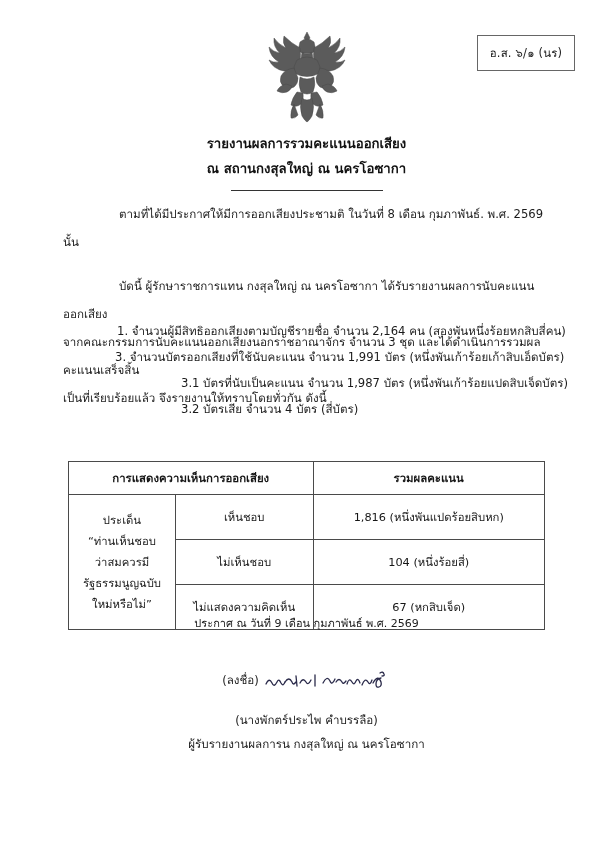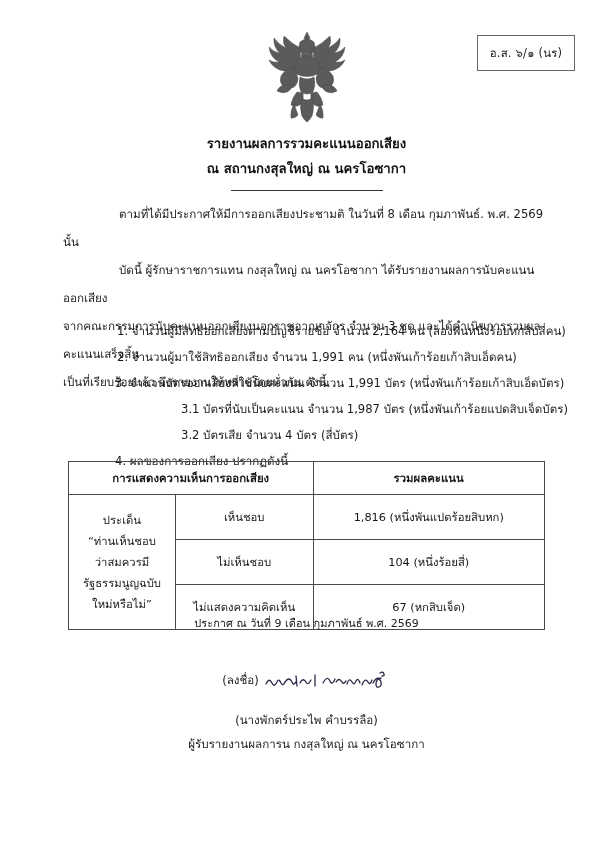--- a/index.html
+++ b/index.html
@@ -73,21 +73,21 @@
   .body-text {
     position: absolute;
     top: 200px;
     left: 63px;
     width: 492px;
     font-size: 11.6px;
     line-height: 28px;
     color: #1a1a1a;
   }
   .para-indent { text-indent: 56px; }
-  .para-indent2 { text-indent: 56px; }
+  .para-indent2 { text-indent: 56px; margin-top: 16px; }
 
   
   .list-block {
     position: absolute;
     top: 318px;
     left: 63px;
     width: 500px;
     font-size: 11.6px;
     line-height: 26px;
     color: #1a1a1a;
@@ -220,25 +220,23 @@
 
   <div class="body-text">
     <div class="para-indent">ตามที่ได้มีประกาศให้มีการออกเสียงประชามติ ในวันที่ 8 เดือน กุมภาพันธ์. พ.ศ. 2569  นั้น</div>
     <div class="para-indent2">บัดนี้ ผู้รักษาราชการแทน กงสุลใหญ่ ณ นครโอซากา ได้รับรายงานผลการนับคะแนนออกเสียง</div>
     <div>จากคณะกรรมการนับคะแนนออกเสียงนอกราชอาณาจักร จำนวน 3 ชุด และได้ดำเนินการรวมผลคะแนนเสร็จสิ้น</div>
     <div>เป็นที่เรียบร้อยแล้ว จึงรายงานให้ทราบโดยทั่วกัน ดังนี้</div>
   </div>
 
   <div class="list-block">
     <div class="li lvl1">1. จำนวนผู้มีสิทธิออกเสียงตามบัญชีรายชื่อ จำนวน 2,164 คน (สองพันหนึ่งร้อยหกสิบสี่คน)</div>
-    <div class="li lvl1">2. จำนวนผู้มาใช้สิทธิออกเสียง จำนวน 1,991 คน (หนึ่งพันเก้าร้อยเก้าสิบเอ็ดคน)</div>
     <div class="li lvl1-wide">3.  จำนวนบัตรออกเสียงที่ใช้นับคะแนน จำนวน 1,991 บัตร (หนึ่งพันเก้าร้อยเก้าสิบเอ็ดบัตร)</div>
     <div class="li lvl2">3.1 บัตรที่นับเป็นคะแนน จำนวน 1,987 บัตร (หนึ่งพันเก้าร้อยแปดสิบเจ็ดบัตร)</div>
     <div class="li lvl2">3.2 บัตรเสีย จำนวน 4 บัตร (สี่บัตร)</div>
-    <div class="li lvl1-wide">4.  ผลของการออกเสียง ปรากฏดังนี้</div>
   </div>
 
   <table class="result-table">
     <thead>
       <tr>
         <th colspan="2">การแสดงความเห็นการออกเสียง</th>
         <th>รวมผลคะแนน</th>
       </tr>
     </thead>
     <tbody>

